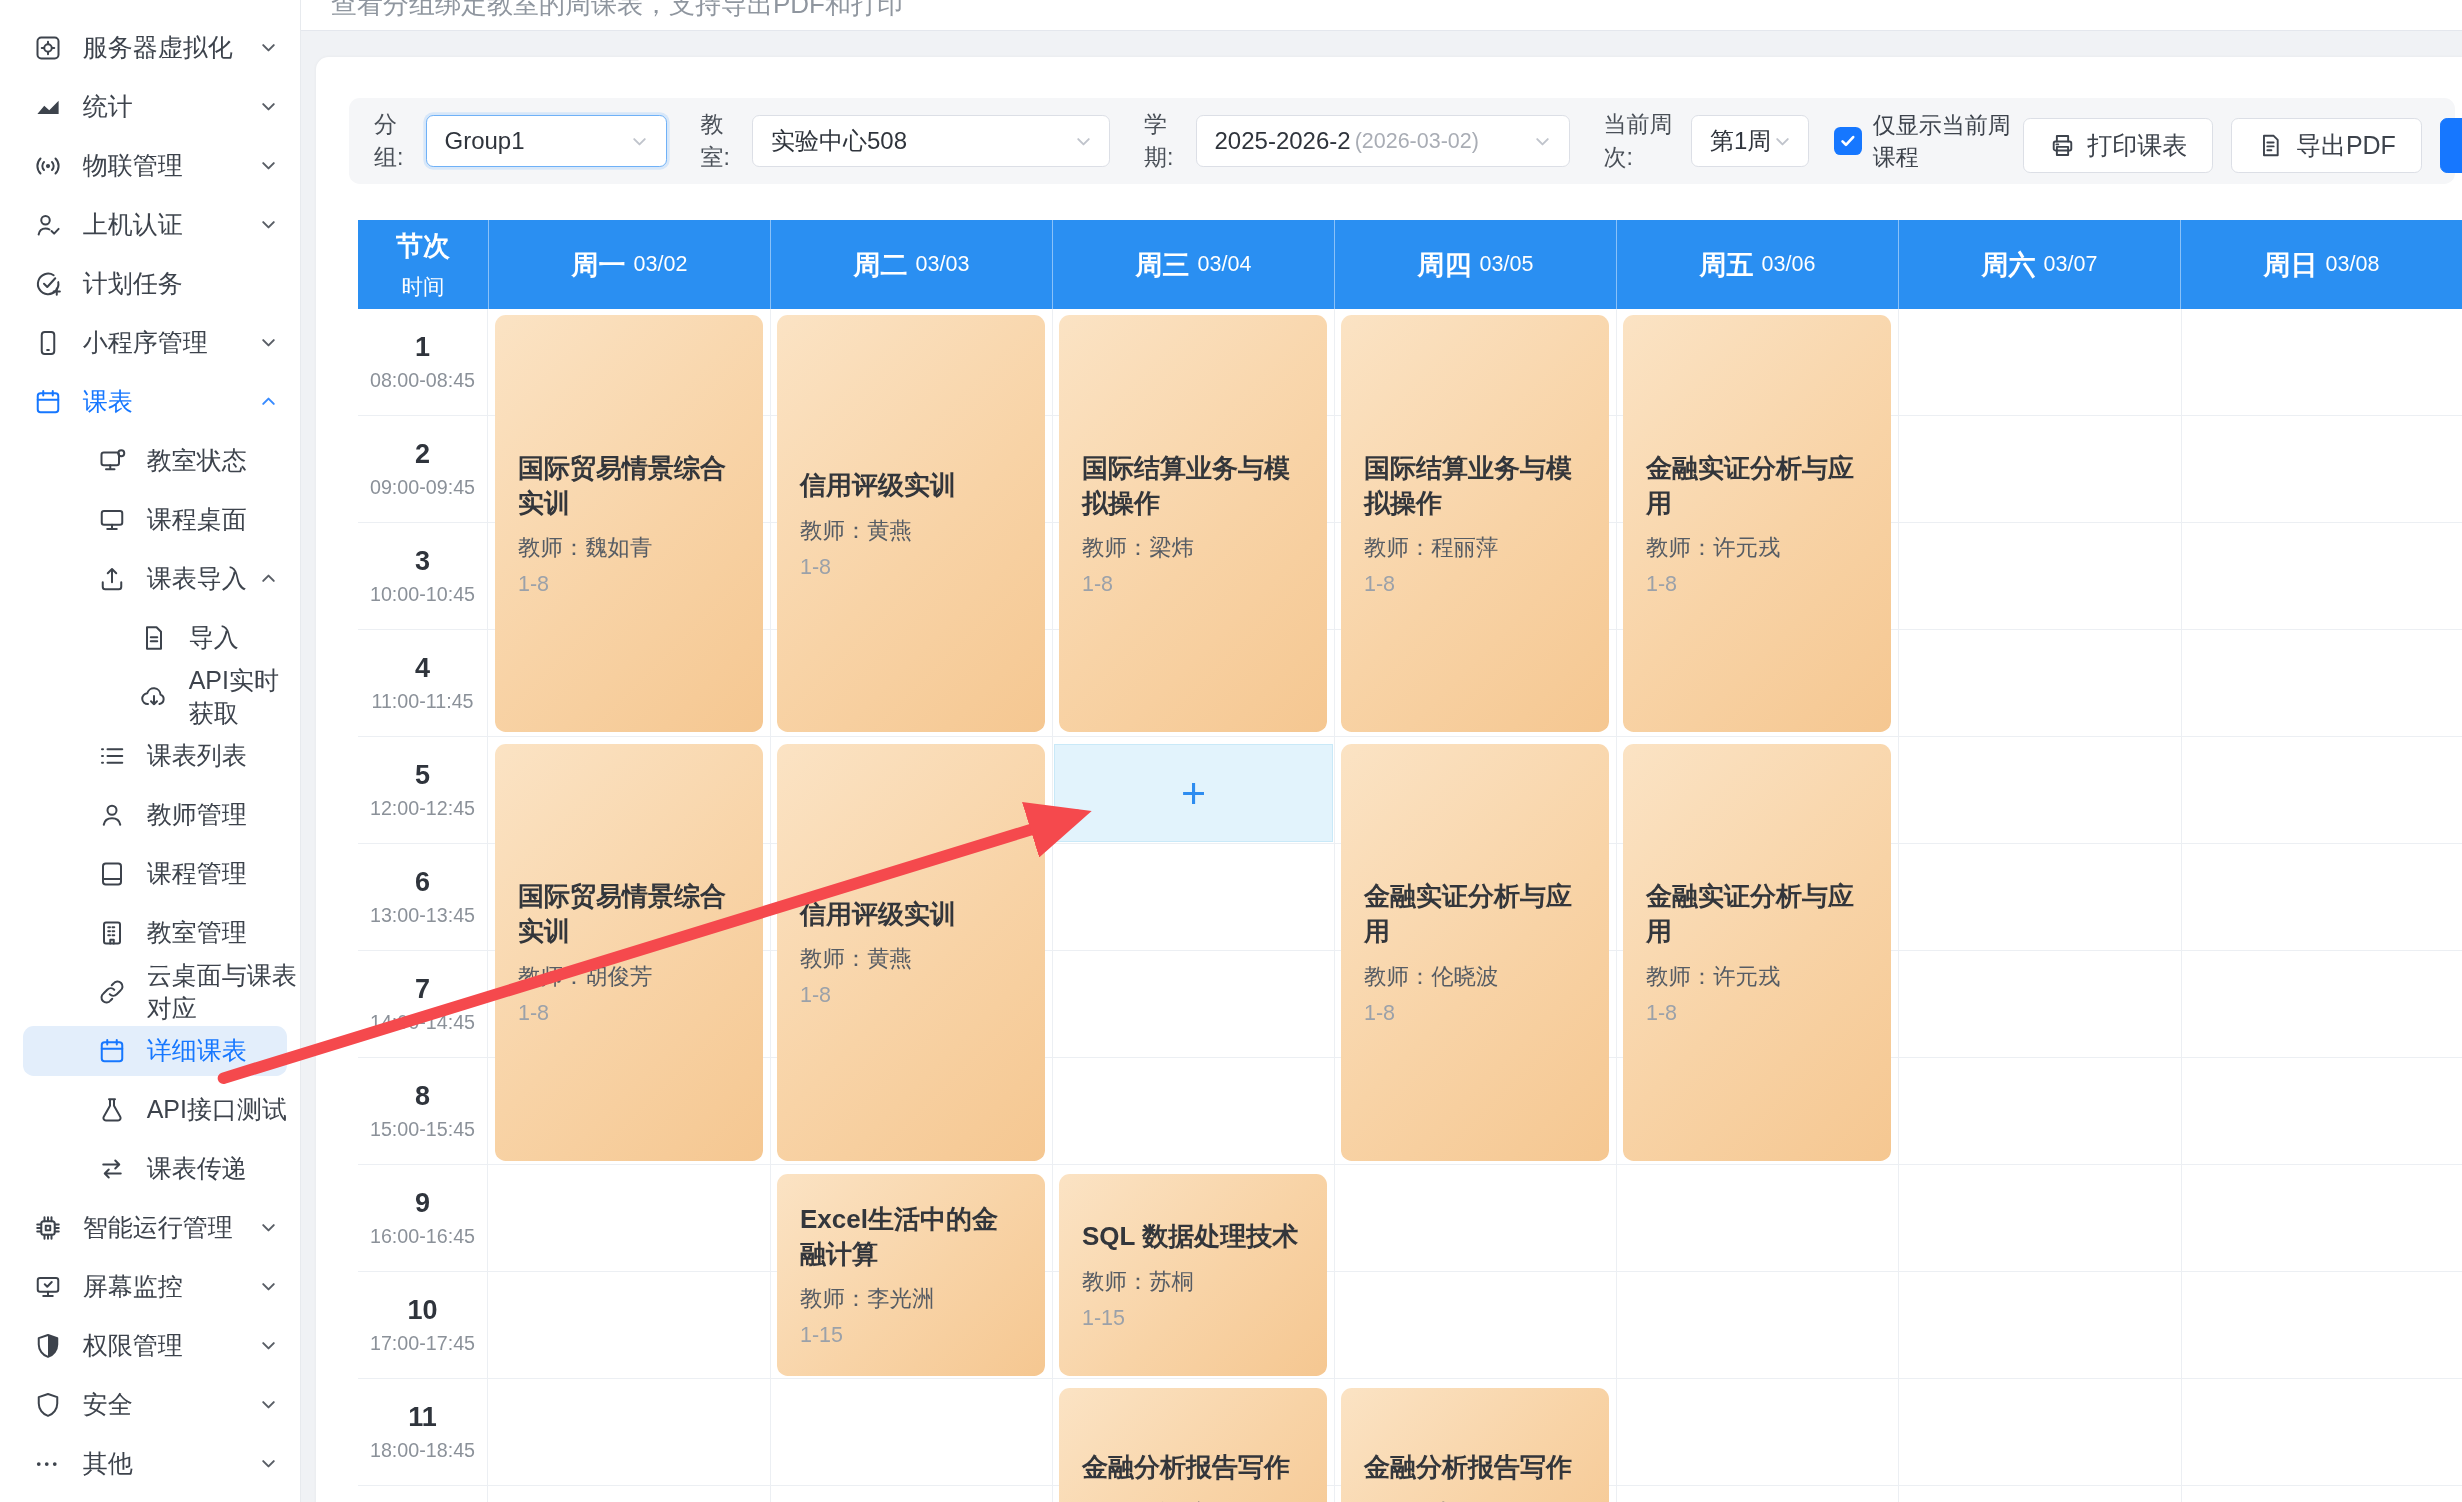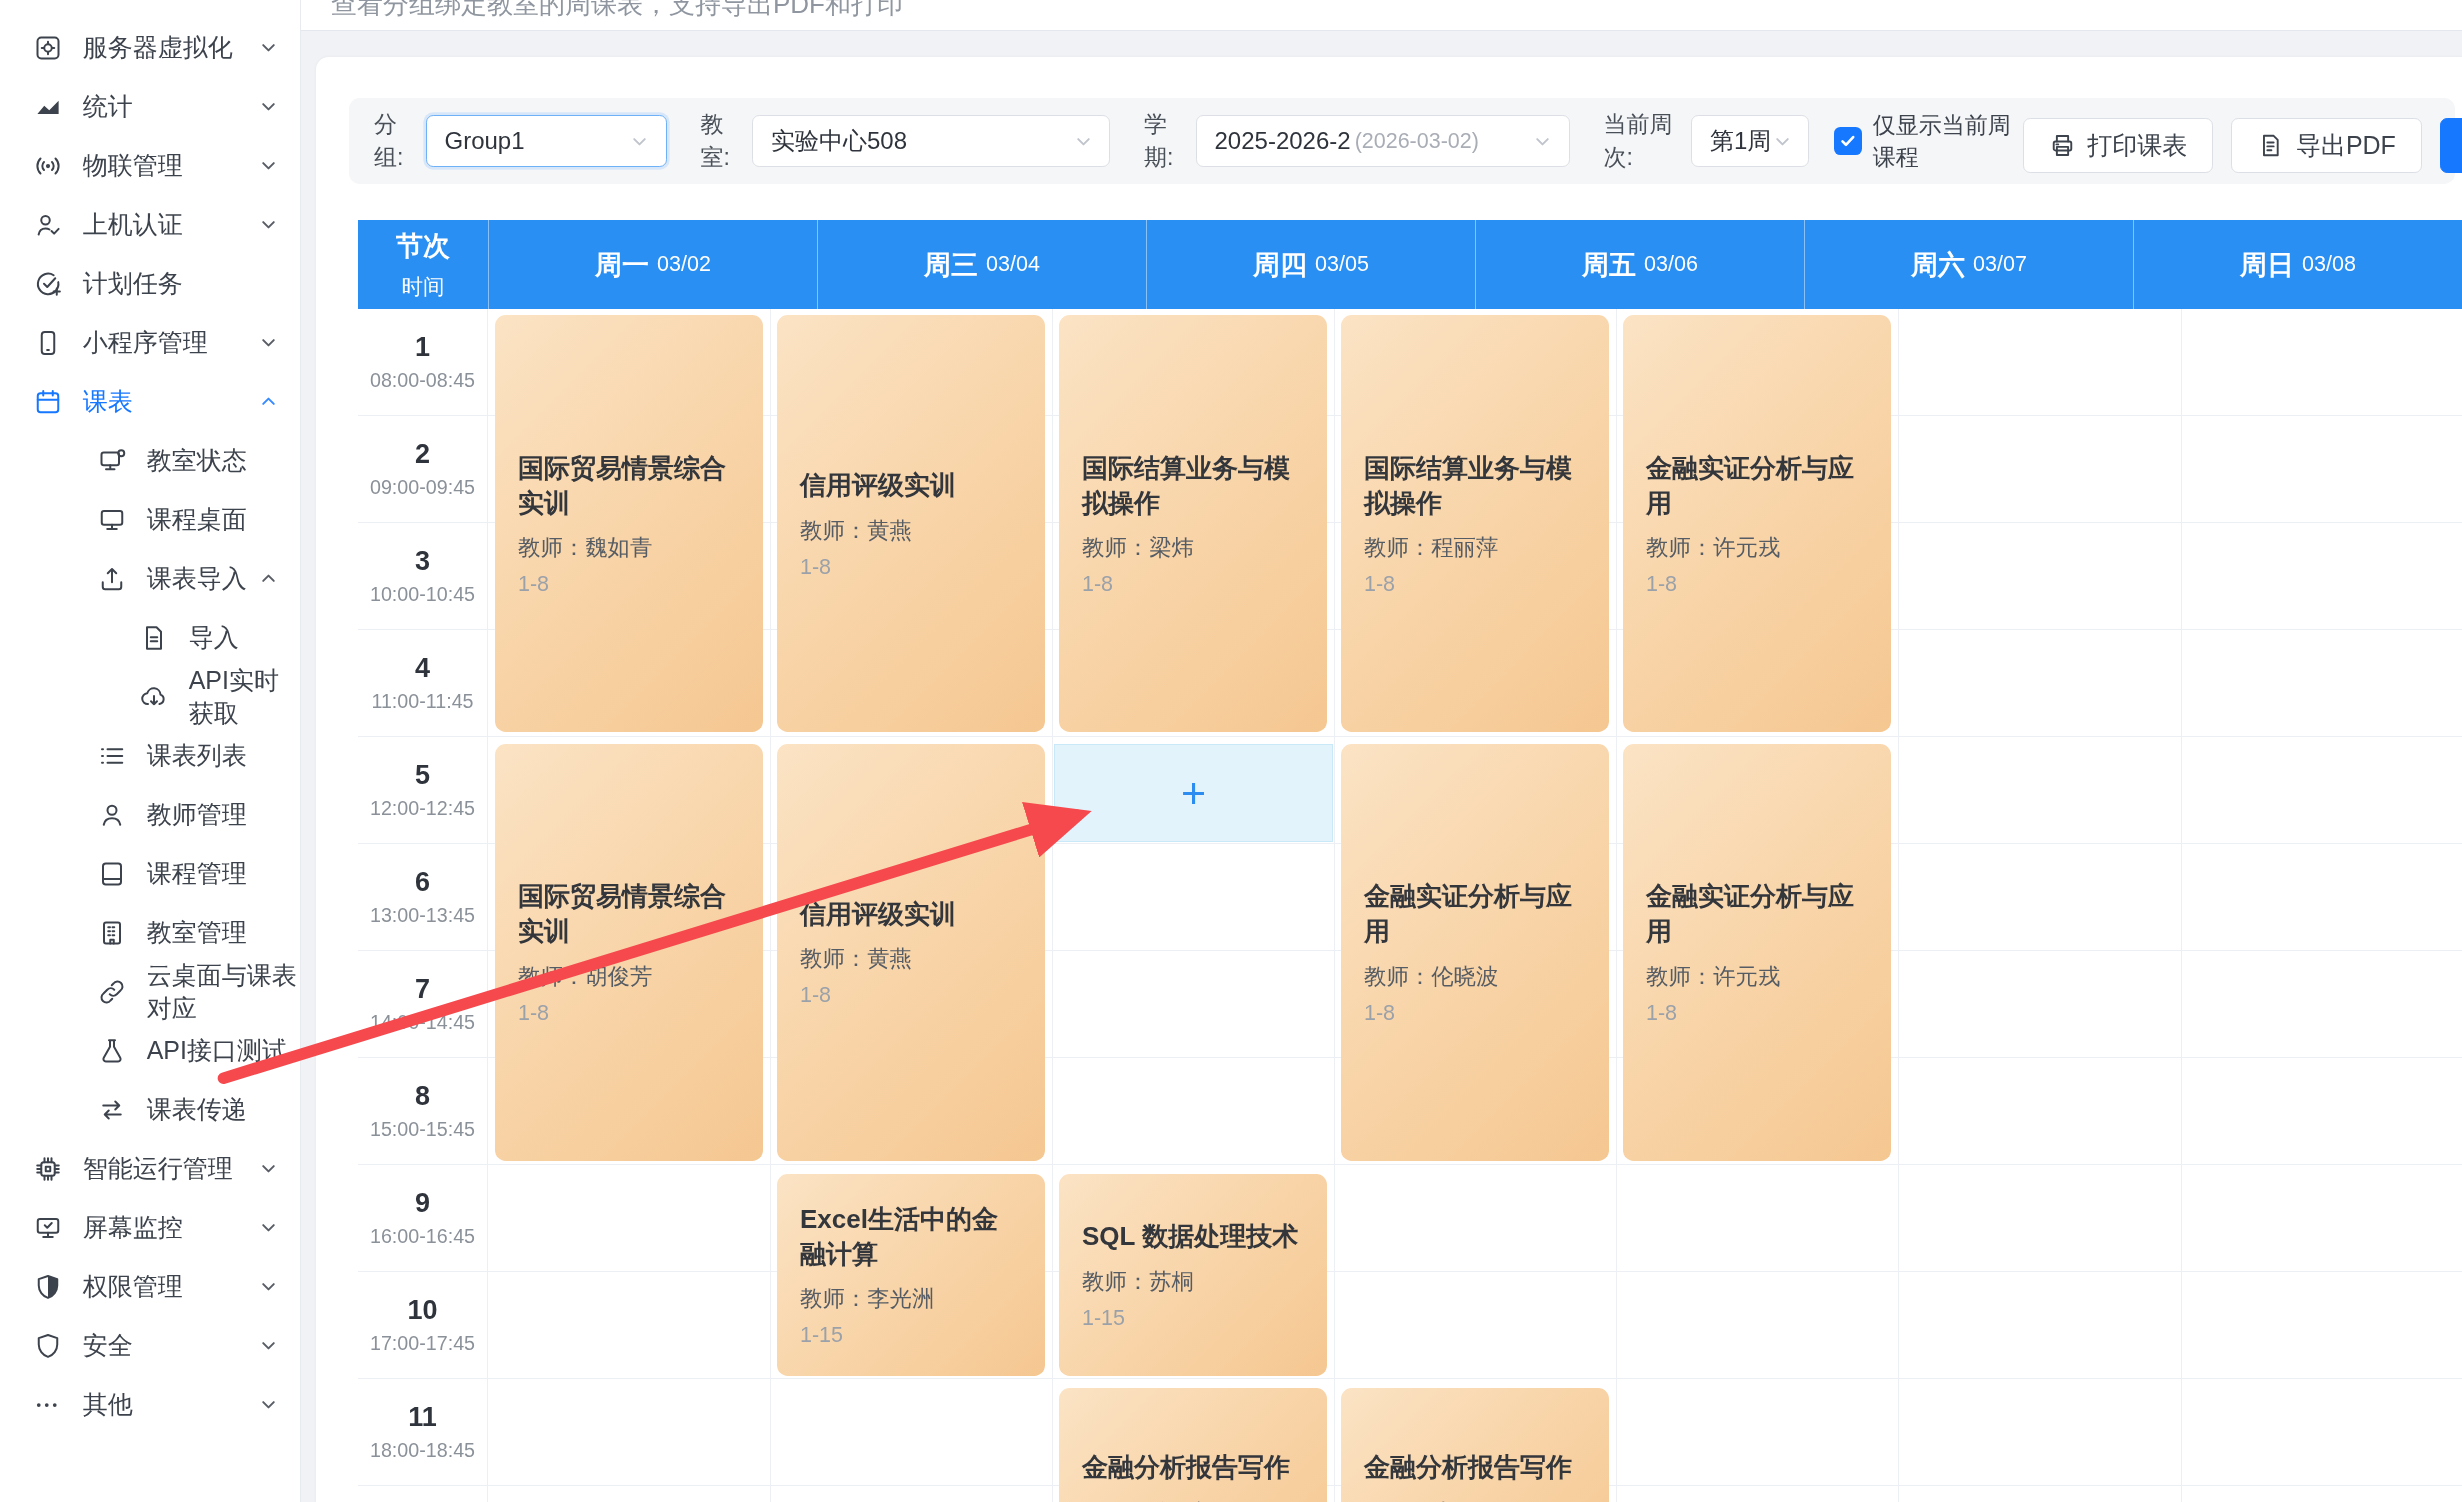--- a/index.html
+++ b/index.html
@@ -272,20 +272,29 @@
         </div>
         <div class="mi l1">
           <span class="ic">
             <svg viewBox="0 0 24 24">
               <path d="M10.2 13.8a4 4 0 005.6 0l3-3a4 4 0 10-5.6-5.6l-1.4 1.4"></path>
               <path d="M13.8 10.2a4 4 0 00-5.6 0l-3 3a4 4 0 105.6 5.6l1.4-1.4"></path>
             </svg>
           </span>
           <span class="lbl">云桌面与课表对应</span>
         </div>
+        <div class="mi l1 active">
+          <span class="ic">
+            <svg viewBox="0 0 24 24">
+              <rect x="3.8" y="5" width="16.4" height="15.2" rx="2.2"></rect>
+              <path d="M8.2 3.2v3.6M15.8 3.2v3.6M3.8 10.2h16.4"></path>
+            </svg>
+          </span>
+          <span class="lbl">详细课表</span>
+        </div>
         <div class="mi l1">
           <span class="ic">
             <svg viewBox="0 0 24 24">
               <path d="M9.6 3.4h4.8M10.4 3.4v5.2l-5 8.8a2 2 0 001.7 3h9.8a2 2 0 001.7-3l-5-8.8V3.4"></path>
             </svg>
           </span>
           <span class="lbl">API接口测试</span>
         </div>
         <div class="mi l1">
           <span class="ic">
@@ -440,20 +449,24 @@
         <div class="corner">
           <div class="hname">节次</div>
           <div class="hdate">时间</div>
         </div>
         <div class="days" id="days">
             <div class="hcell">
               <div class="hname">周一</div>
               <div class="hdate">03/02</div>
             </div>
             <div class="hcell">
+              <div class="hname">周二</div>
+              <div class="hdate">03/03</div>
+            </div>
+            <div class="hcell">
               <div class="hname">周三</div>
               <div class="hdate">03/04</div>
             </div>
             <div class="hcell">
               <div class="hname">周四</div>
               <div class="hdate">03/05</div>
             </div>
             <div class="hcell">
               <div class="hname">周五</div>
               <div class="hdate">03/06</div>

